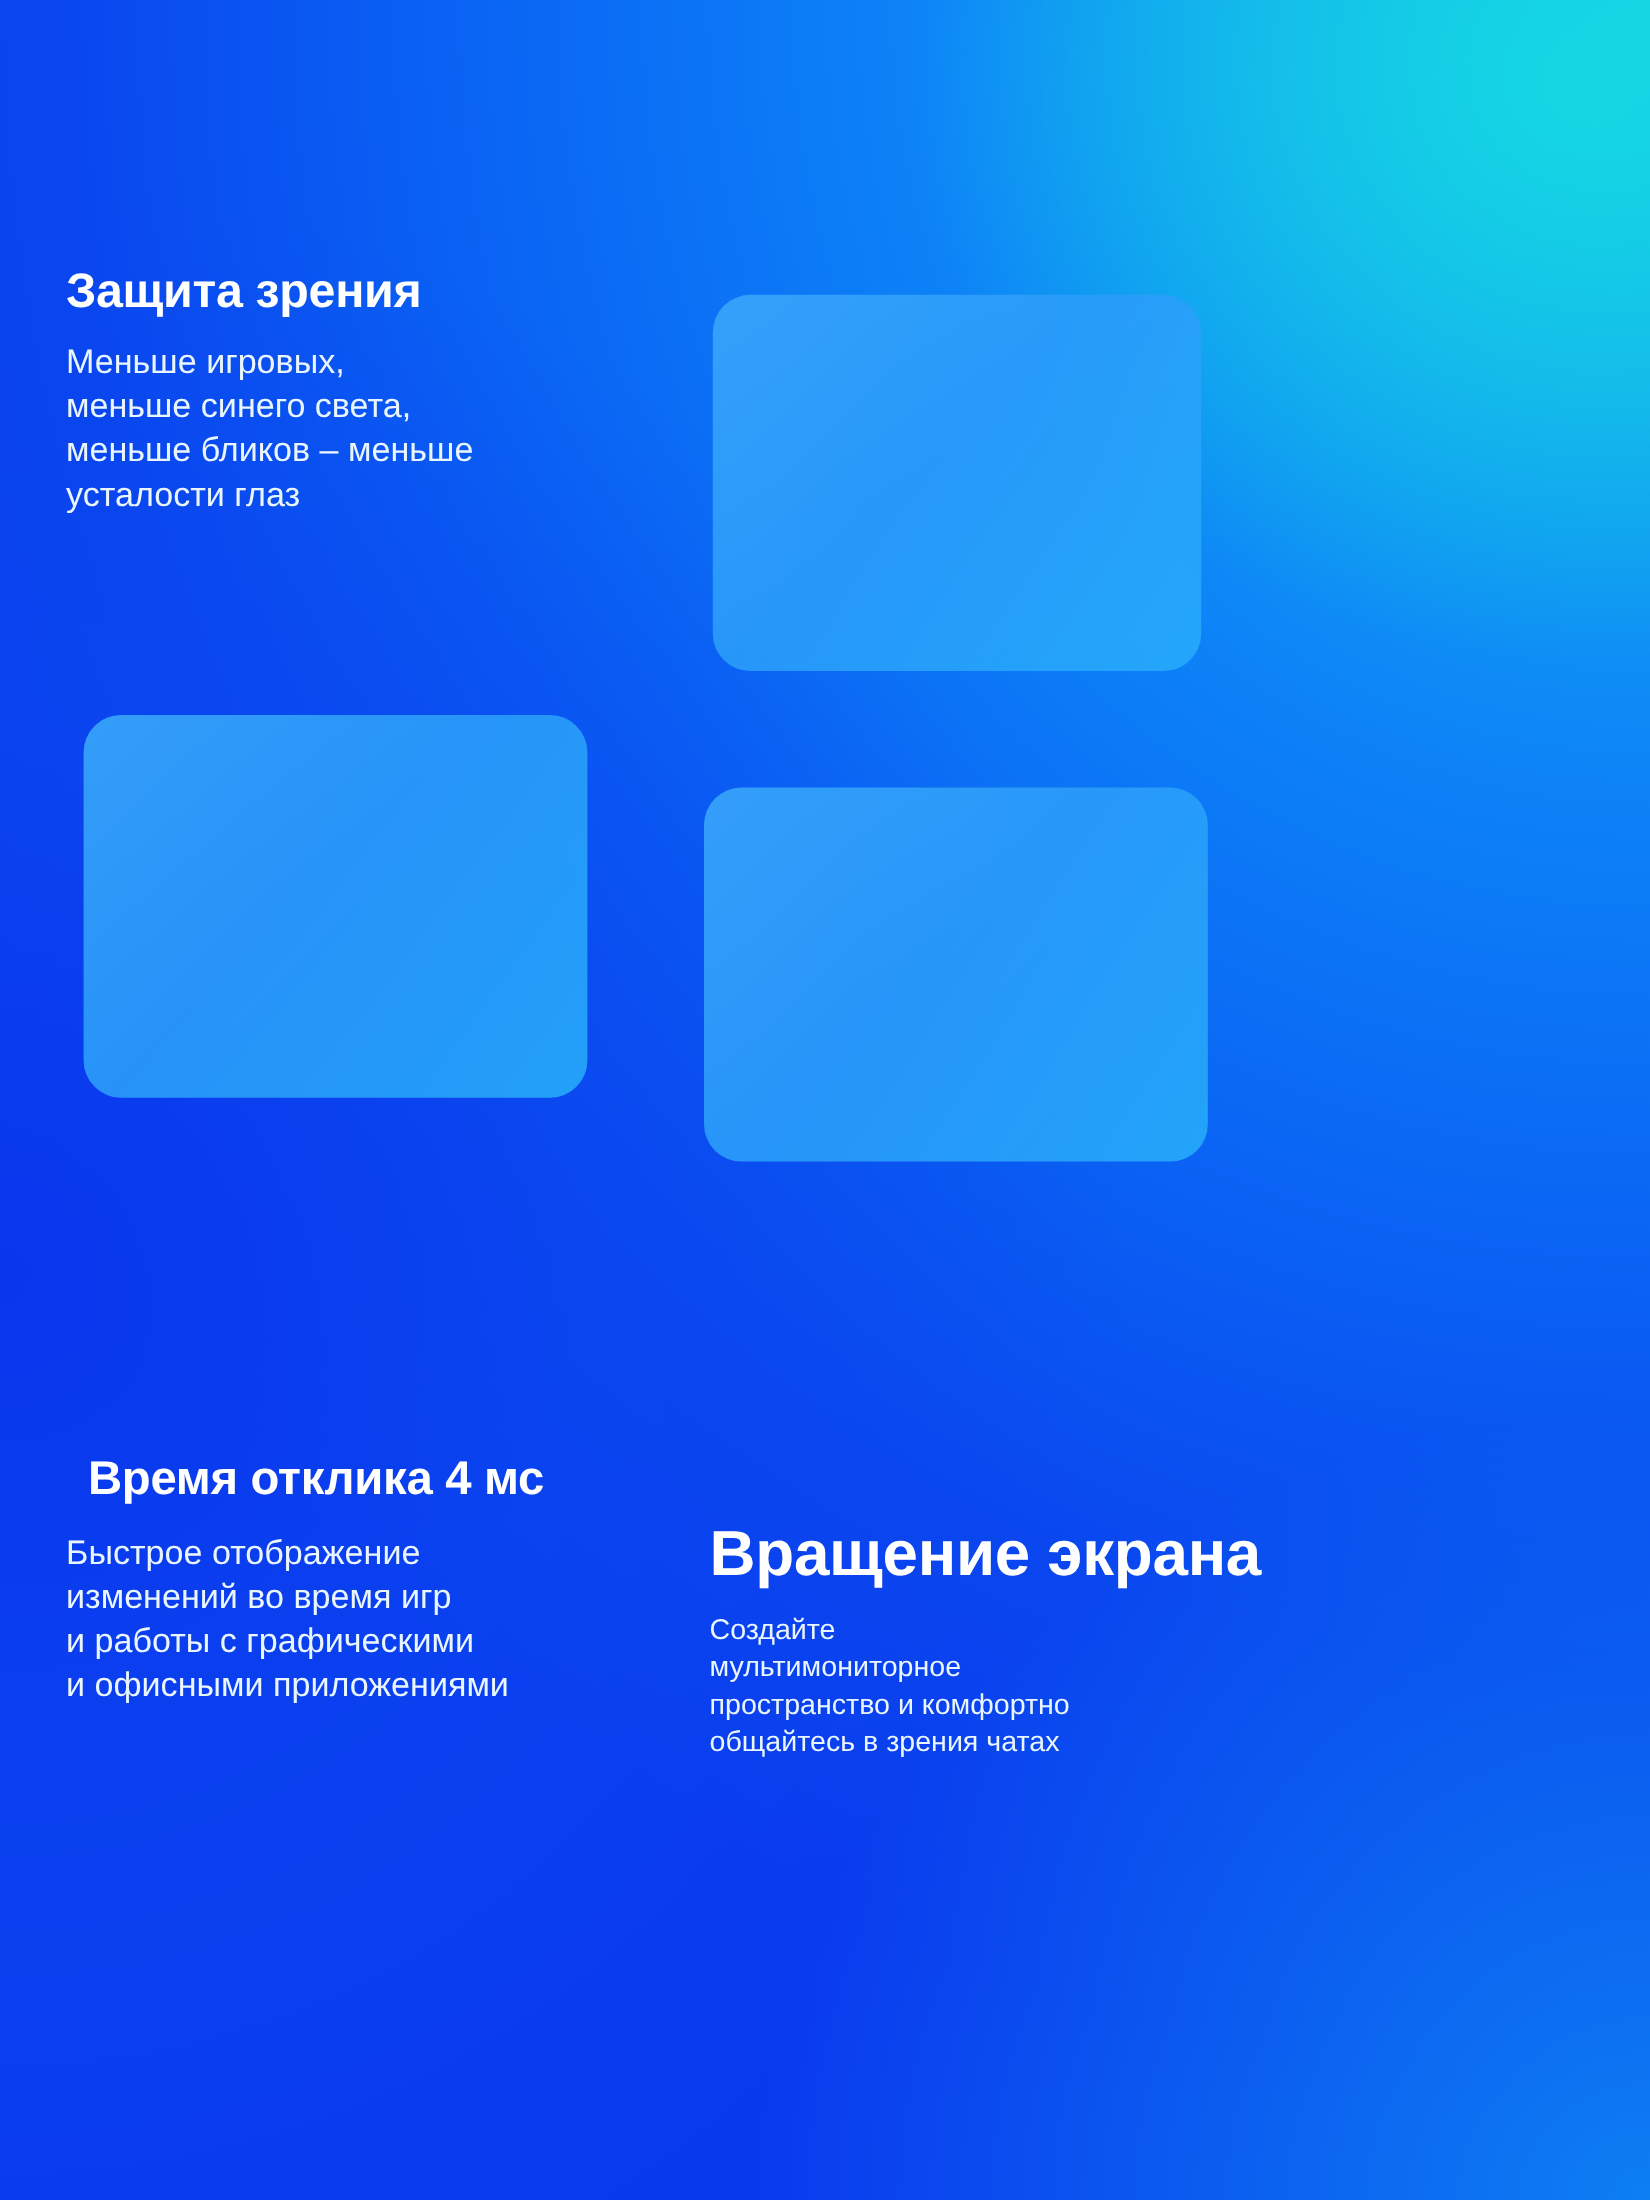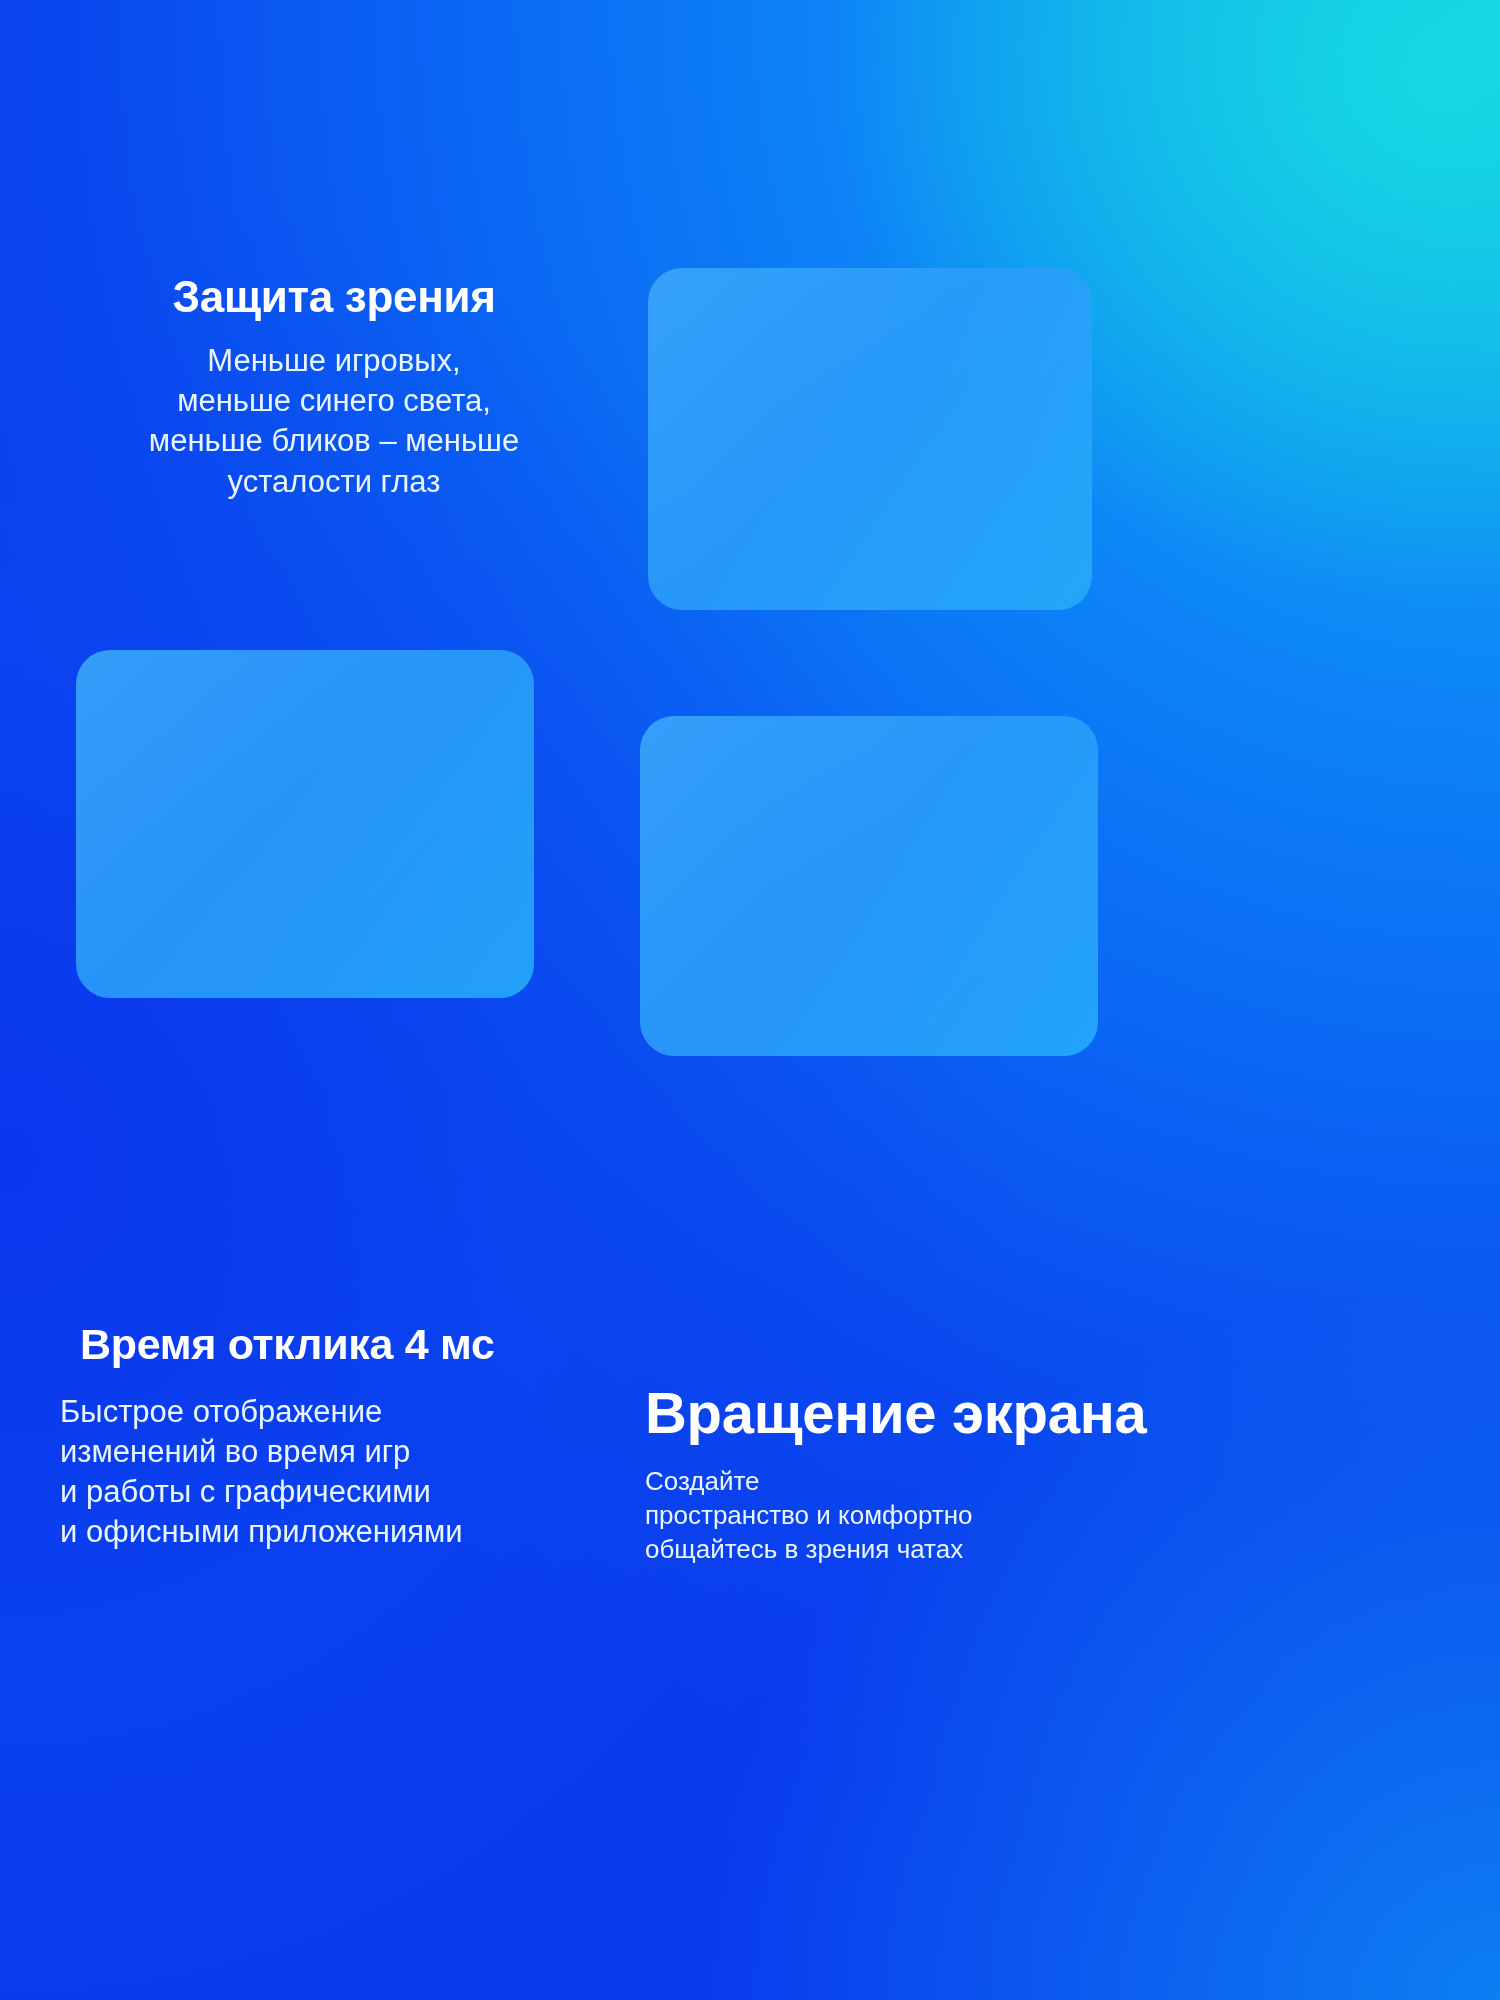--- a/index.html
+++ b/index.html
@@ -51,21 +51,21 @@
     letter-spacing:-0.3px;
     line-height:1.06;
     white-space:nowrap;
   }
   .body {
     color:#eaf6ff;
     font-weight:400;
     line-height:1.30;
   }
 
-  #txt-eye  { left:60px;  top:274px; width:548px; text-align:center; }
+  #txt-eye  { left:60px;  top:242px; width:548px; text-align:left; }
   #txt-eye  .head { font-size:44px; margin-bottom:20px; }
   #txt-eye  .body { font-size:31px; }
 
   #txt-resp { left:60px;  top:1322px; width:530px; text-align:left; }
   #txt-resp .head { font-size:43px; margin-bottom:24px;margin-left:20px; }
   #txt-resp .body { font-size:31px;margin-top:24px; }
 
   #txt-rot  { left:645px; top:1382px; width:500px; text-align:left; }
   #txt-rot  .head { font-size:58px; margin-bottom:22px; }
   #txt-rot  .body { font-size:26px; }
@@ -109,16 +109,17 @@
 </div>
 
 <div class="panel" id="panel-rot">
   
 </div>
 
 <div class="block" id="txt-rot">
   <div class="head">Вращение экрана</div>
   <div class="body">
     <div>Создайте</div>
+    <div>мультимониторное</div>
     <div>пространство и комфортно</div>
     <div>общайтесь в зрения чатах</div>
   </div>
 </div>
 
 </body></html>

